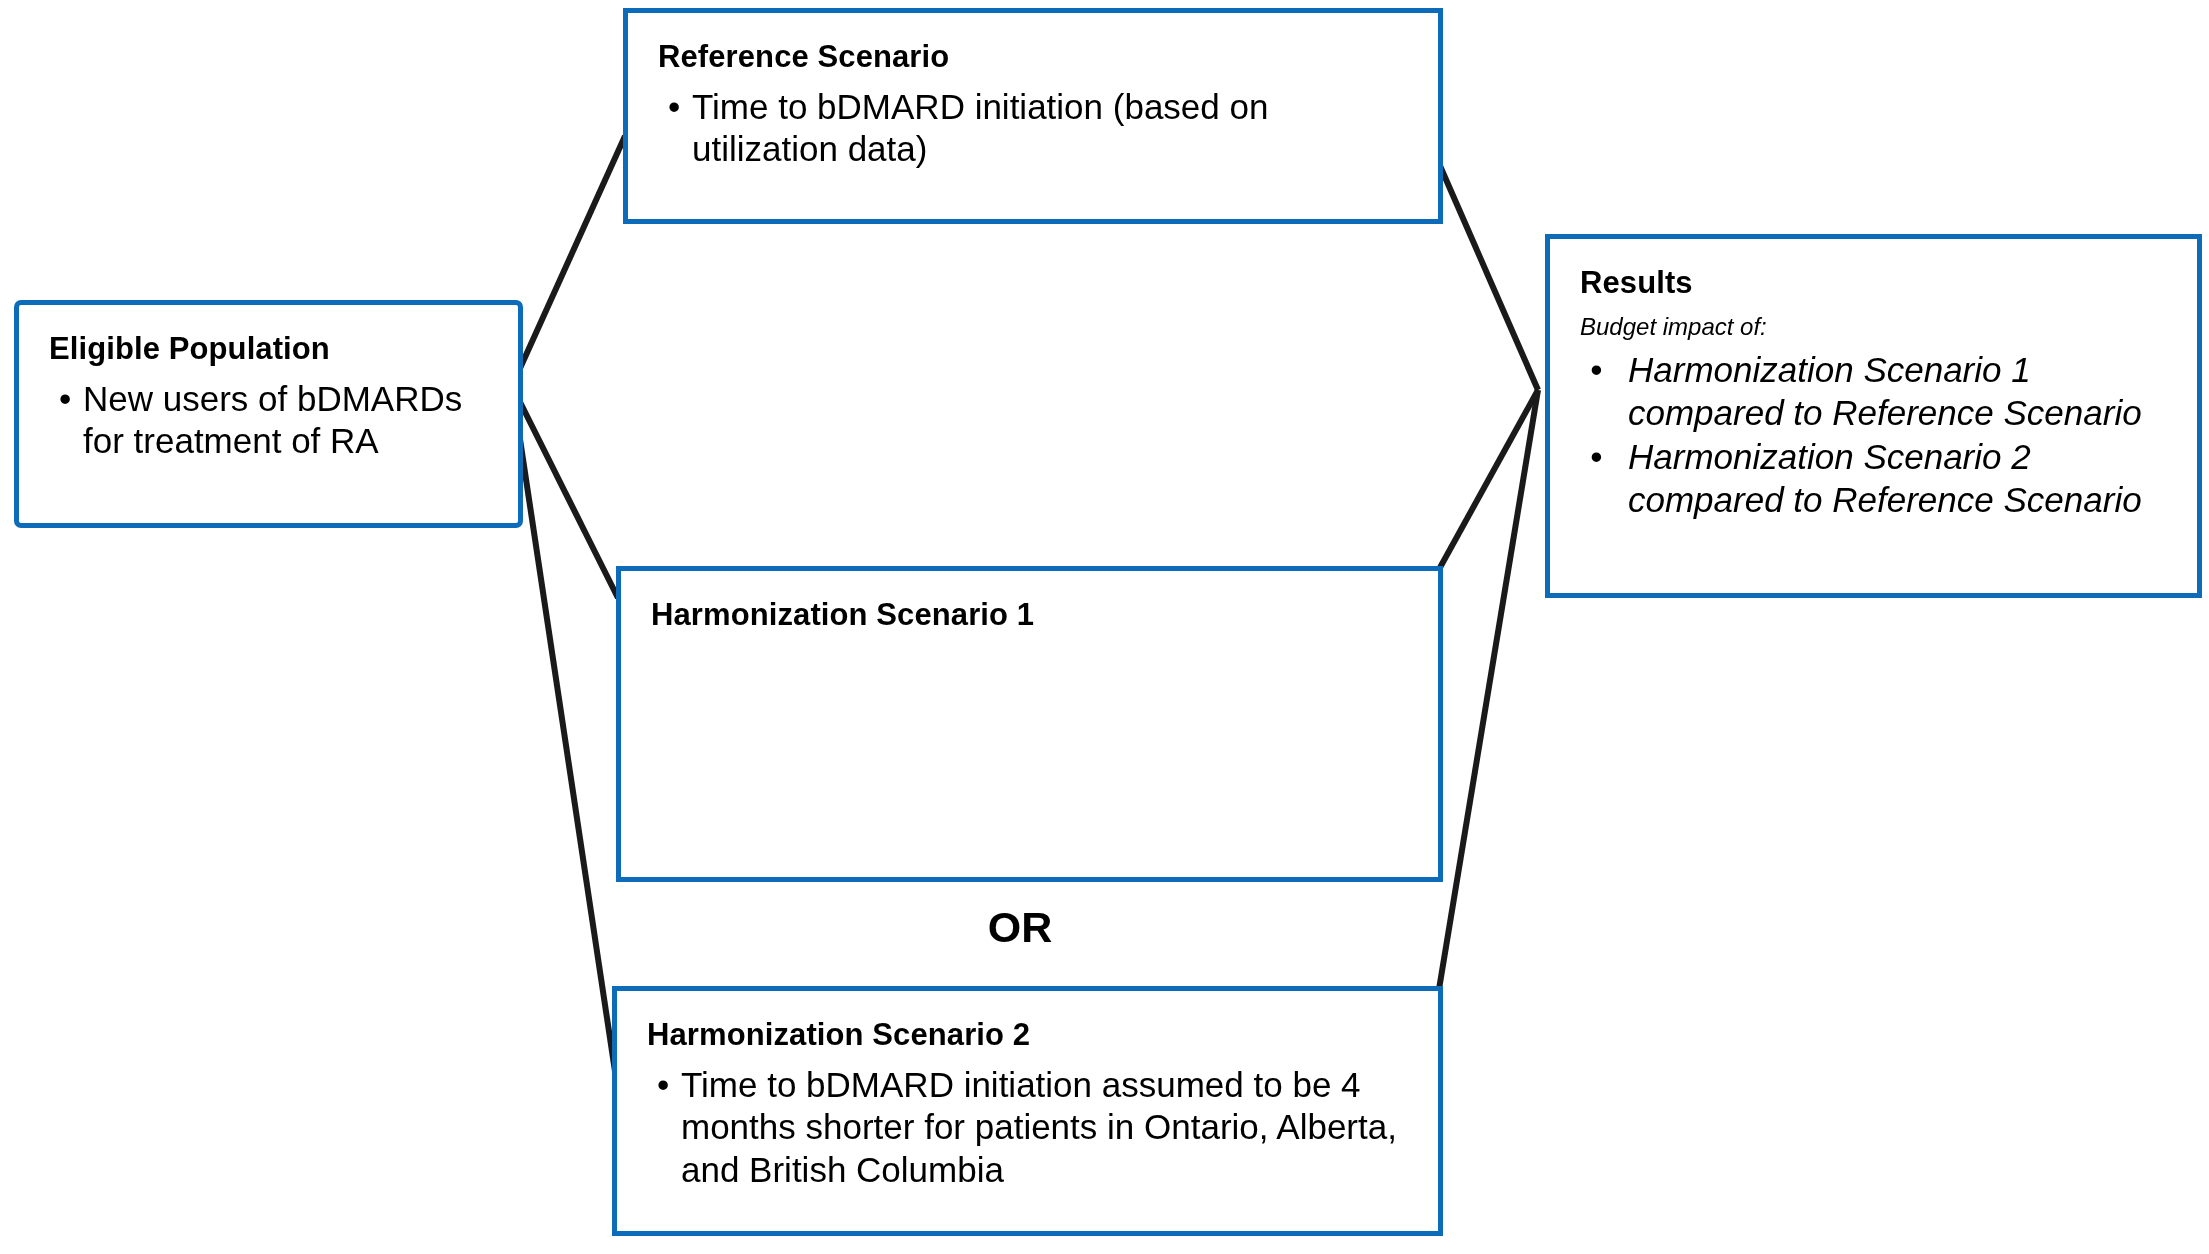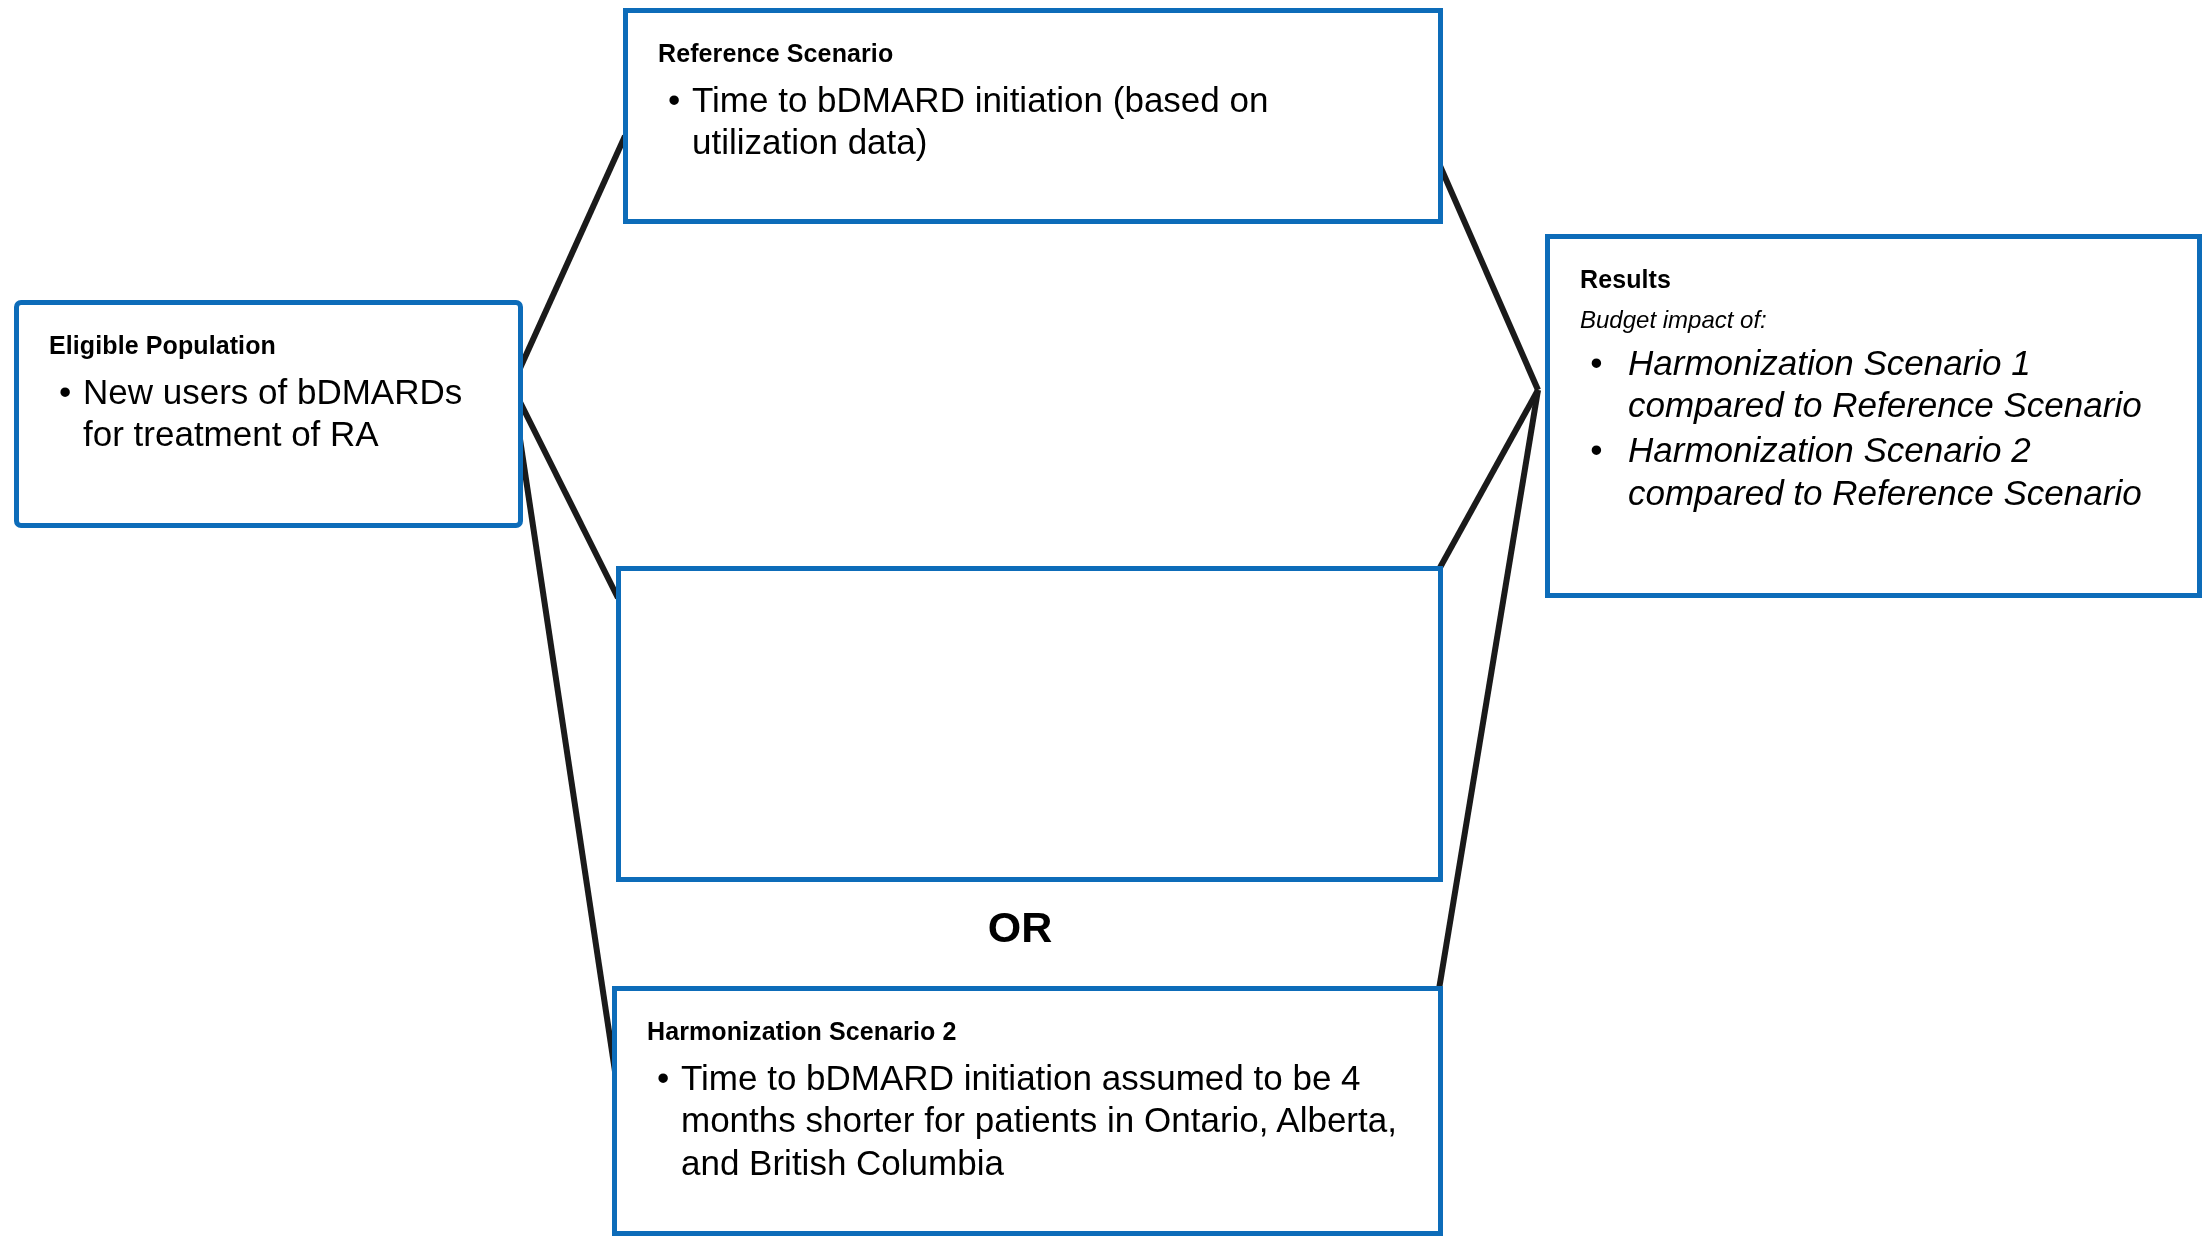--- a/index.html
+++ b/index.html
@@ -28,21 +28,21 @@
     pointer-events: none;
   }
   .node {
     position: absolute;
     box-sizing: border-box;
     border: 5px solid #0d6cb9;
     background: #ffffff;
     padding: 26px 30px 20px 30px;
   }
   .node-title {
-    font-size: 25px;
+    font-size: 31px;
     font-weight: bold;
     color: #000000;
     line-height: 1.18;
     margin: 0 0 10px 0;
     letter-spacing: 0.1px;
   }
   .node-line {
     font-size: 24px;
     font-weight: normal;
     color: #000000;
@@ -127,20 +127,21 @@
   </div>
 
   <div class="node" id="node-reference-scenario">
     <div class="node-title">Reference Scenario</div>
     <ul class="bullets">
       <li>Time to bDMARD initiation (based on utilization data)</li>
     </ul>
   </div>
 
   <div class="node" id="node-harmonization-1">
+    <div class="node-title">Harmonization Scenario 1</div>
   </div>
 
   <div id="or-label">OR</div>
 
   <div class="node" id="node-harmonization-2">
     <div class="node-title">Harmonization Scenario 2</div>
     <ul class="bullets">
       <li>Time to bDMARD initiation assumed to be 4 months shorter for patients in Ontario, Alberta, and British Columbia</li>
     </ul>
   </div>

